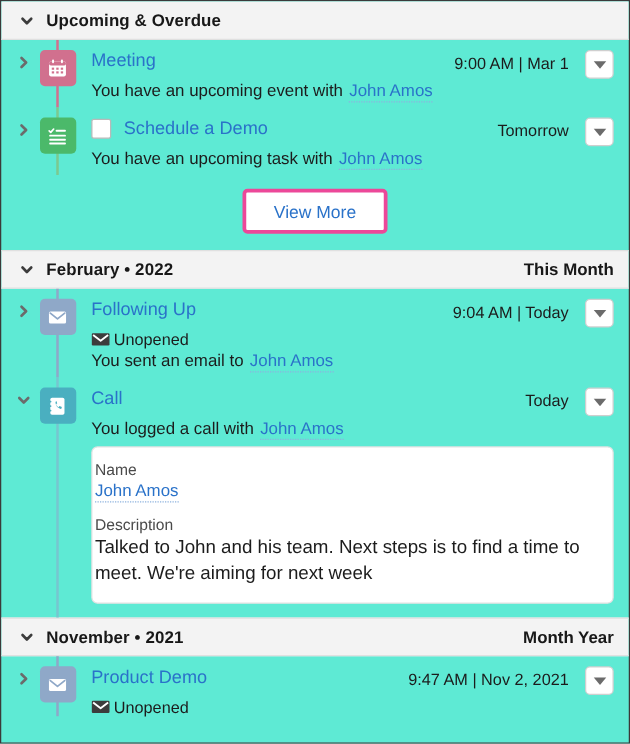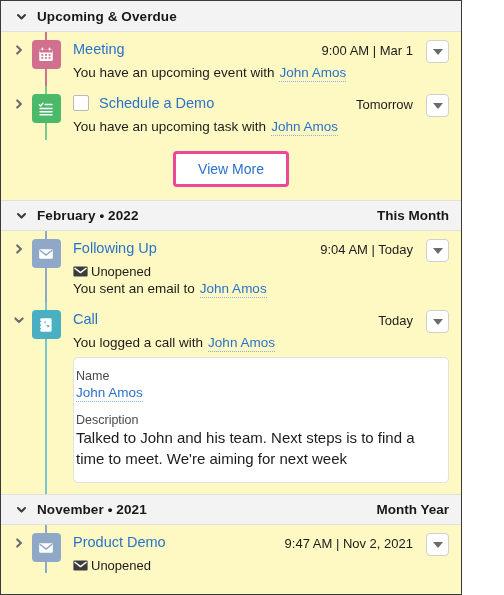--- a/index.html
+++ b/index.html
@@ -7,23 +7,23 @@
   html, body {
     width: 504px;
     height: 595px;
     background: #ffffff;
     font-family: "Liberation Sans", sans-serif;
     overflow: hidden;
   }
 
   .timeline {
     position: relative;
-    width: 462px;
+    width: 504px;
     height: 595px;
-    background: #fef9c3;
+    background: #5eead4;
     border: 1px solid #3a3a3a;
     overflow: hidden;
   }
 
   
   .section-header {
     display: flex;
     align-items: center;
     justify-content: space-between;
     background: #f3f3f3;

